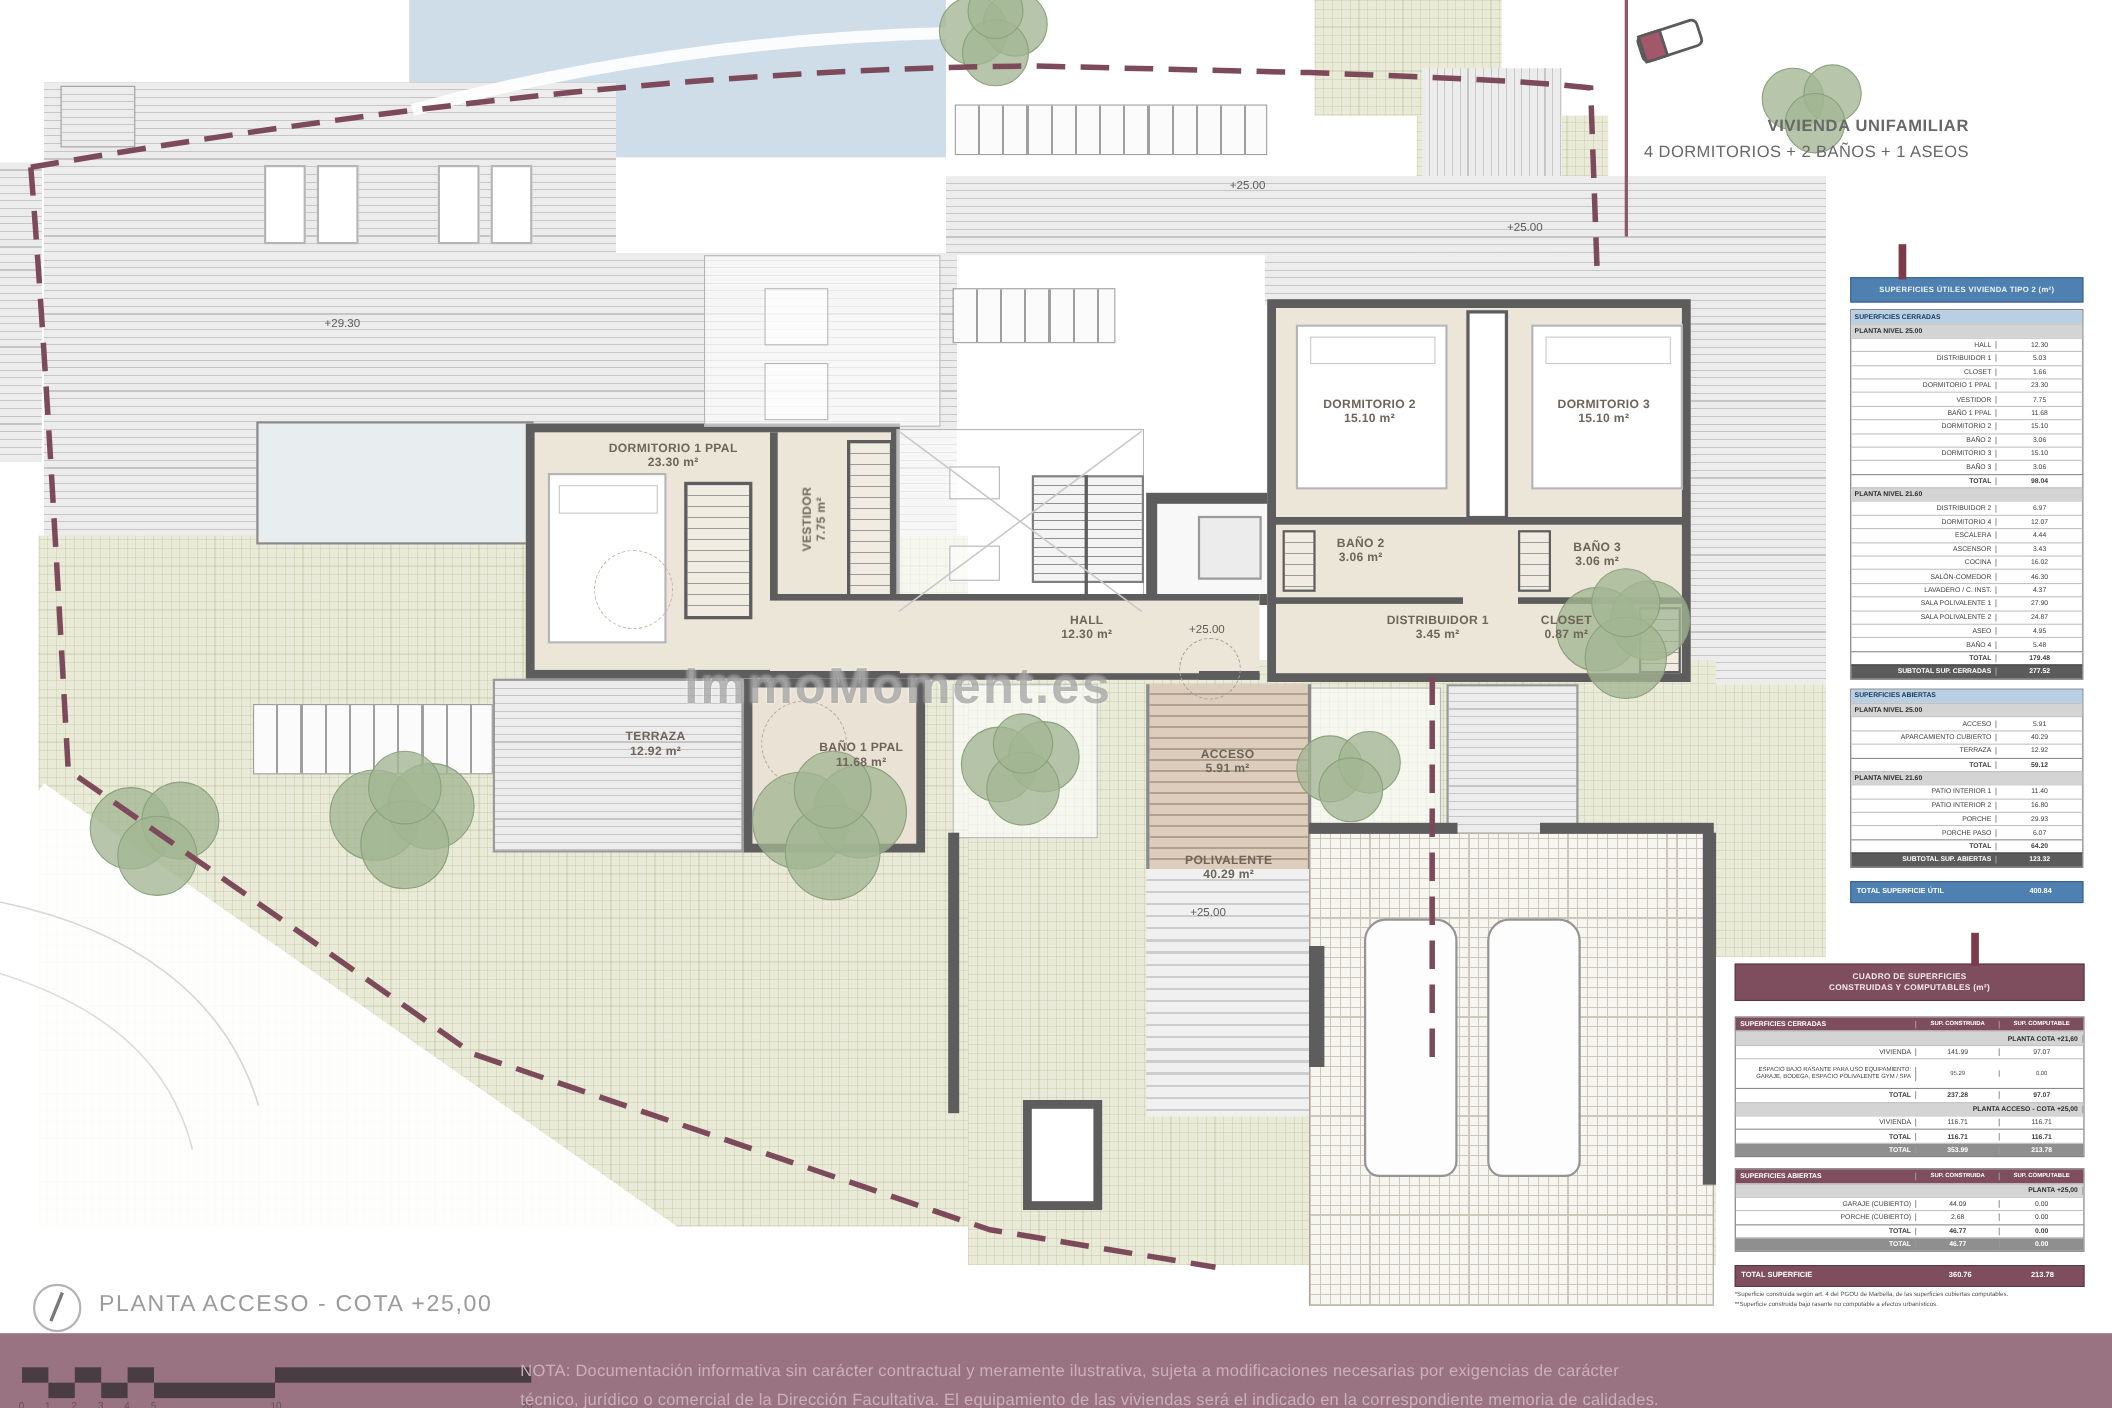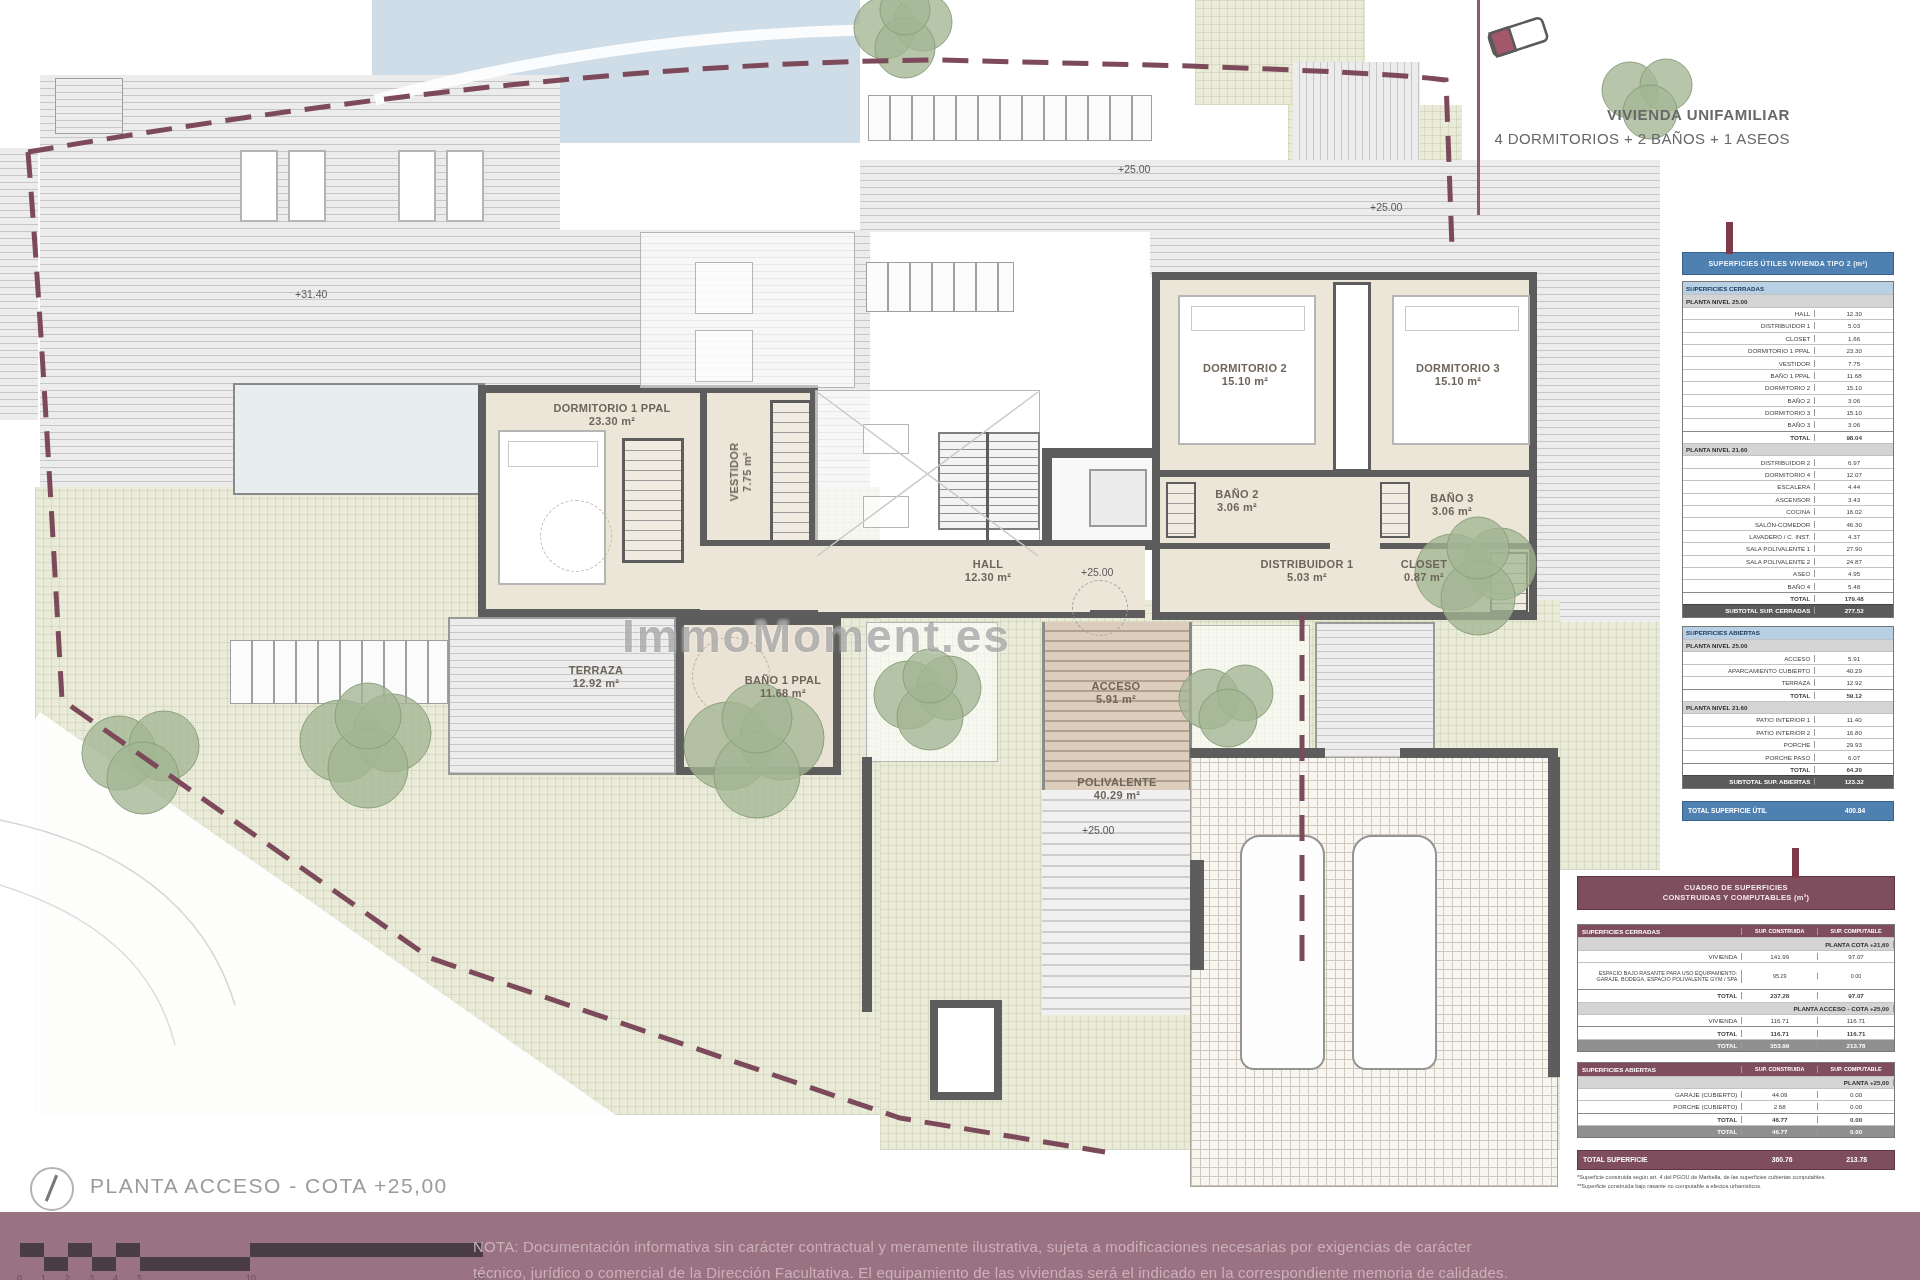--- a/index.html
+++ b/index.html
@@ -277,21 +277,21 @@
   <div class="rlabel" style="left:1237px;top:488px;">
     <div class="a">BAÑO 2</div>
       <div>3.06 m²</div>
     </div>
   <div class="rlabel" style="left:1452px;top:492px;">
     <div class="a">BAÑO 3</div>
       <div>3.06 m²</div>
     </div>
   <div class="rlabel" style="left:1307px;top:558px;">
     <div class="a">DISTRIBUIDOR 1</div>
-      <div>5.03 m²</div>
+      <div>3.45 m²</div>
     </div>
   <div class="rlabel" style="left:1424px;top:558px;">
     <div class="a">CLOSET</div>
       <div>0.87 m²</div>
     </div>
   <div class="rlabel" style="left:596px;top:664px;">
     <div class="a">TERRAZA</div>
       <div>12.92 m²</div>
     </div>
   <div class="rlabel" style="left:783px;top:674px;">
@@ -300,28 +300,28 @@
     </div>
   <div class="rlabel" style="left:1116px;top:680px;">
     <div class="a">ACCESO</div>
       <div>5.91 m²</div>
     </div>
   <div class="rlabel" style="left:1117px;top:776px;">
     <div class="a">POLIVALENTE</div>
       <div>40.29 m²</div>
     </div>
 
-  <div class="elev" style="left:295px;top:288px;">+31.40</div>
+  <div class="elev" style="left:295px;top:288px;">+29.30</div>
   <div class="elev" style="left:1118px;top:163px;">+25.00</div>
   <div class="elev" style="left:1370px;top:201px;">+25.00</div>
   <div class="elev" style="left:1081px;top:566px;">+25.00</div>
   <div class="dashcircle" style="left:1072px;top:580px;width:54px;height:54px;"></div>
   <div class="elev" style="left:1082px;top:824px;">+25.00</div>
 
-  <div class="watermark" style="left:622px;top:611px;">ImmoMoment.es</div>
+  <div class="watermark" style="left:622px;top:598px;">ImmoMoment.es</div>
 
   <div class="abs" style="left:1477px;top:0;width:3px;height:215px;background:#8c5a6a;z-index:40;"></div>
   <div class="abs" style="left:1478px;top:6px;width:80px;height:62px;z-index:41;">
     <svg width="80" height="62" viewBox="0 0 80 60">
       <g transform="rotate(-18 40 30)">
         <rect x="12" y="18" width="56" height="24" rx="5" fill="#fff" stroke="#5a5a5a" stroke-width="2.5"></rect>
         <path d="M14 18 h20 v24 h-20 z" fill="#a2576b" stroke="#5a5a5a" stroke-width="2.5"></path>
       </g>
     </svg>
   </div>

